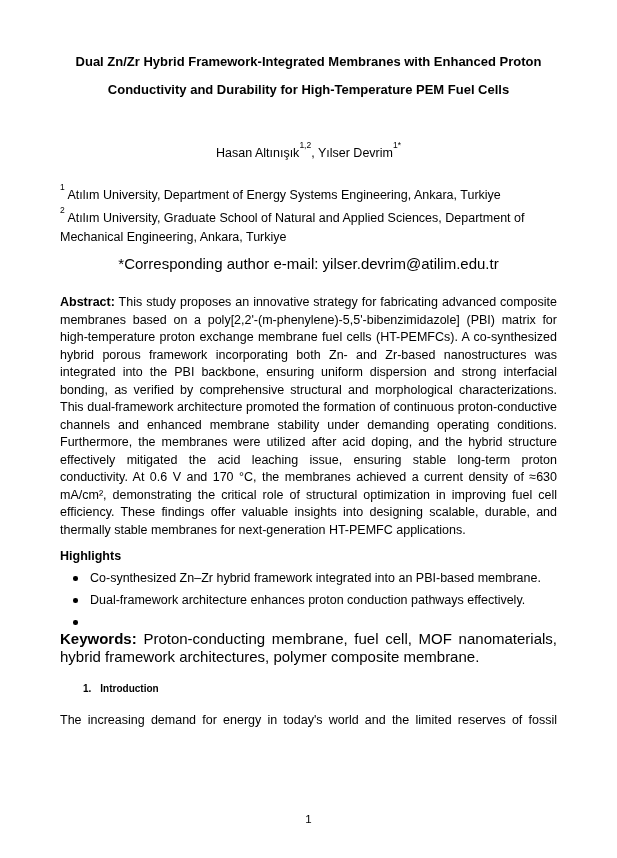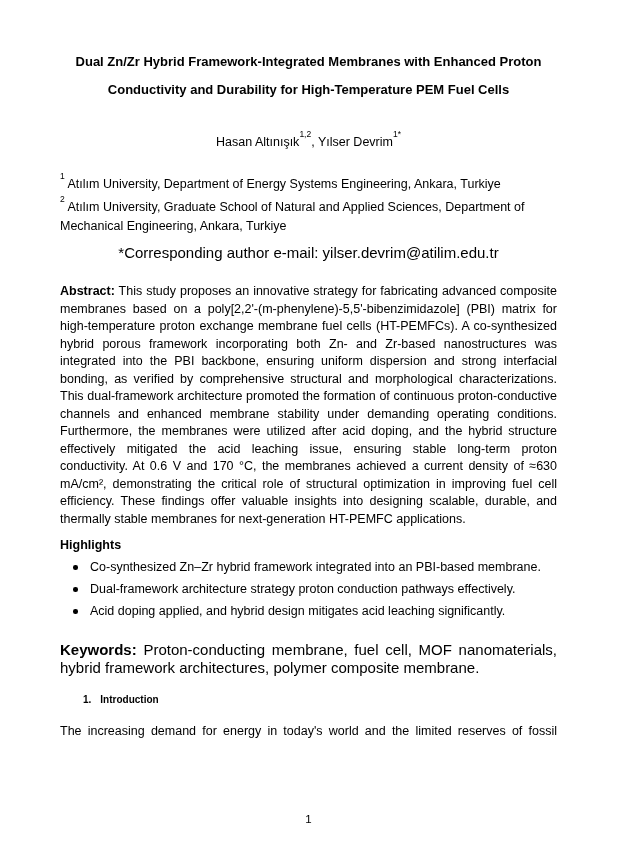--- a/index.html
+++ b/index.html
@@ -14,21 +14,21 @@
     padding: 48px 60px 0 60px;
     overflow: hidden;
   }
   .title {
     font-size: 13px;
     font-weight: 700;
     text-align: center;
   }
   .title .tline { display: block; line-height: 28px; }
   .authors {
-    margin-top: 25px;
+    margin-top: 36px;
     text-align: center;
     font-size: 12.5px;
     line-height: 18px;
   }
   sup.s {
     font-size: 8.5px;
     position: relative;
     top: -4.5px;
   }
   .affiliations {
@@ -130,22 +130,22 @@
   </div>
 
   <p class="corresponding">*Corresponding author e-mail: yilser.devrim@atilim.edu.tr</p>
 
   <p class="abstract"><b>Abstract:</b><span> This study proposes an innovative strategy for fabricating advanced composite membranes based on a poly[2,2'-(m-phenylene)-5,5'-bibenzimidazole] (PBI) matrix for high-temperature proton exchange membrane fuel cells (HT-PEMFCs). A co-synthesized hybrid porous framework incorporating both Zn- and Zr-based nanostructures was integrated into the PBI backbone, ensuring uniform dispersion and strong interfacial bonding, as verified by comprehensive structural and morphological characterizations. This dual-framework architecture promoted the formation of continuous proton-conductive channels and enhanced membrane stability under demanding operating conditions. Furthermore, the membranes were utilized after acid doping, and the hybrid structure effectively mitigated the acid leaching issue, ensuring stable long-term proton conductivity. At 0.6 V and 170 °C, the membranes achieved a current density of ≈630 mA/cm², demonstrating the critical role of structural optimization in improving fuel cell efficiency. These findings offer valuable insights into designing scalable, durable, and thermally stable membranes for next-generation HT-PEMFC applications.</span></p>
 
   <p class="highlights-heading">Highlights</p>
 
   <ul class="highlights">
     <li><span class="bullet-dot"></span><span>Co-synthesized Zn–Zr hybrid framework integrated into an PBI-based membrane.</span></li>
-    <li><span class="bullet-dot"></span><span>Dual-framework architecture strategy proton conduction pathways effectively.</span></li>
-    <li><span class="bullet-dot"></span><span>Acid doping applied, and hybrid design mitigates acid leaching significantly.</span></li>
+    <li><span class="bullet-dot"></span><span>Dual-framework architecture enhances proton conduction pathways effectively.</span></li>
+    <li><span class="bullet-dot"></span></li>
   </ul>
 
   <p class="keywords"><b>Keywords:</b><span> Proton-conducting membrane, fuel cell, MOF nanomaterials, hybrid framework architectures, polymer composite membrane.</span></p>
 
   <p class="section-heading"><span class="num">1.</span><span>Introduction</span></p>
 
   <p class="intro">
     <span class="iline">The increasing demand for energy in today's world and the limited reserves of fossil</span>
   </p>
 

